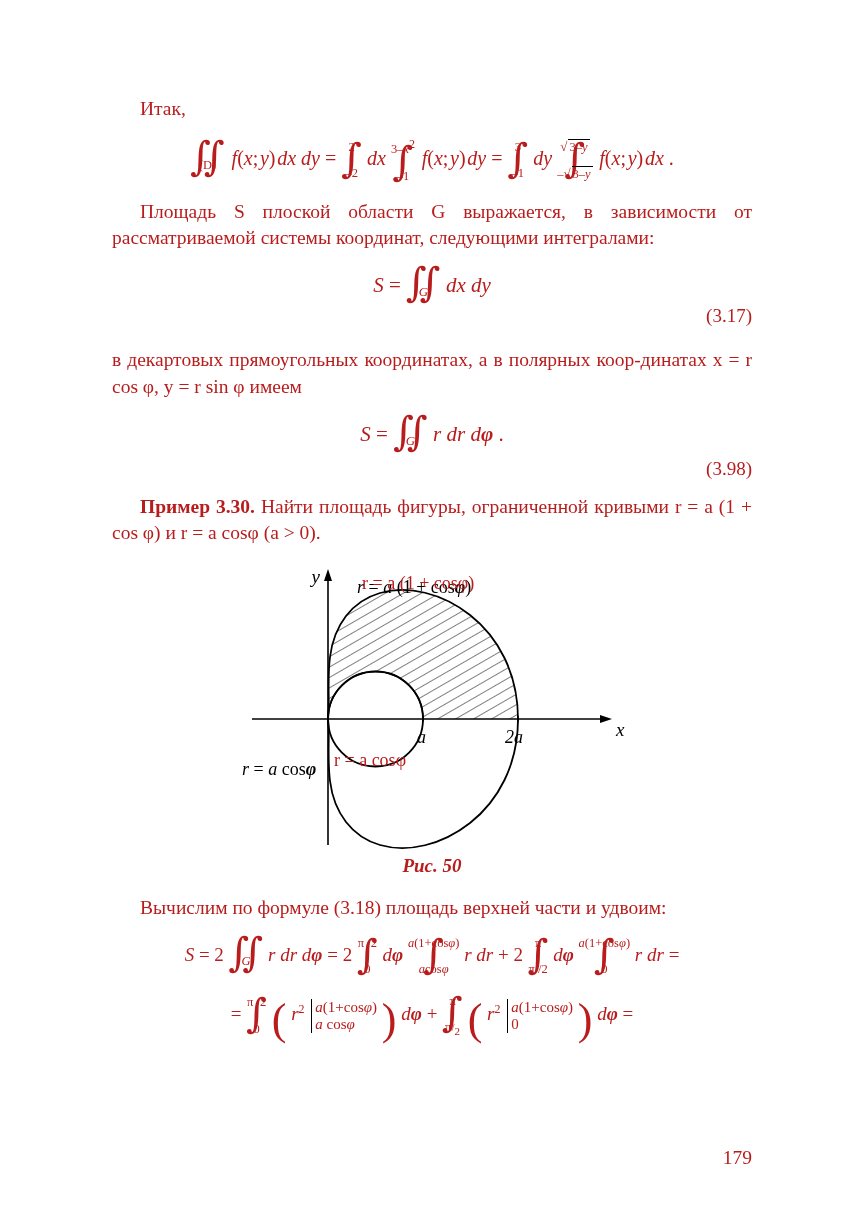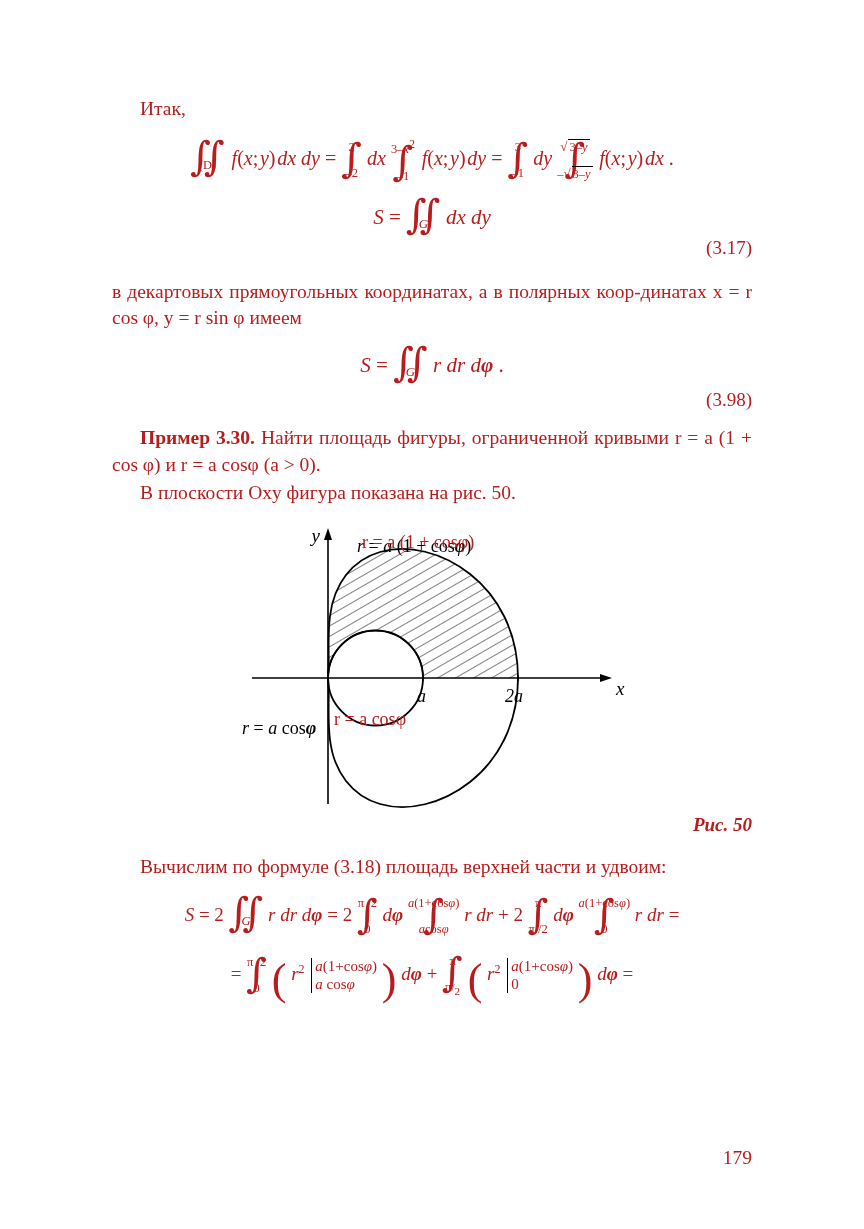--- a/index.html
+++ b/index.html
@@ -84,21 +84,21 @@
   .radic { font-size: 13px; }
 
   
   .figure-wrap {
     position: relative;
     width: 640px;
     height: 300px;
     margin-top: 6px;
   }
   .figcaption {
-    text-align: right;
+    text-align: center;
     font-style: italic;
     font-weight: bold;
     font-size: 19px;
     margin-top: 2px;
   }
   .pagenum {
     position: absolute;
     right: 112px;
     bottom: 60px;
     font-size: 19.5px;
@@ -160,20 +160,23 @@
         <span class="mi">dy</span>
         <span class="limits">
           <span class="up"><span class="radic">√</span><span class="sqrt">3–<span class="mi">y</span></span></span>
           <span class="bigint">∫</span>
           <span class="lo">–<span class="radic">√</span><span class="sqrt">3–<span class="mi">y</span></span></span>
         </span>
         <span class="mi"> f</span>(<span class="mi">x</span>; <span class="mi">y</span>) <span class="mi">dx</span> .
       </span>
     </div>
 
+    <p class="para indent" style="margin-top:16px;">
+      <span>Площадь S плоской области G выражается, в зависимости от рассматриваемой системы координат, следующими интегралами:</span>
+    </p>
 
     <div class="formula" style="margin-top:22px;height:56px;">
       <span class="math" style="font-size:21px;">
         <span class="mi">S</span> =
         <span class="limits" style="vertical-align:-4px;">
           <span class="dblint">∫∫</span><br>
           <span class="lo" style="font-size:13px;margin-top:-6px;display:block;"><span class="mi">G</span></span>
         </span>
         <span class="mi">dx dy</span>
       </span>
@@ -194,21 +197,20 @@
         <span class="mi">r dr d<b>φ</b></span> .
       </span>
       <span class="tag" style="top:36px;">(3.98)</span>
     </div>
 
     <p class="para indent" style="margin-top:14px;font-family:Liberation Serif, serif;">
       <span class="bold">Пример 3.30.</span>
       <span>Найти площадь фигуры, ограниченной кривыми r = a (1 + cos φ) и r = a cosφ (a &gt; 0).</span>
     </p>
 
-    <p class="para indent" style="margin-top:2px;">В плоскости Oxy фигура показана на рис. 50.</p>
 
     <div class="figure-wrap">
       <svg width="640" height="300" viewBox="0 0 640 300">
         <defs>
           <pattern id="hatch" width="9" height="9" patternTransform="rotate(60)" patternUnits="userSpaceOnUse">
             <line x1="0" y1="0" x2="0" y2="9" stroke="#000" stroke-width="1"></line>
           </pattern>
           <clipPath id="upperhalf">
             <rect x="150" y="0" width="400" height="166"></rect>
           </clipPath>

